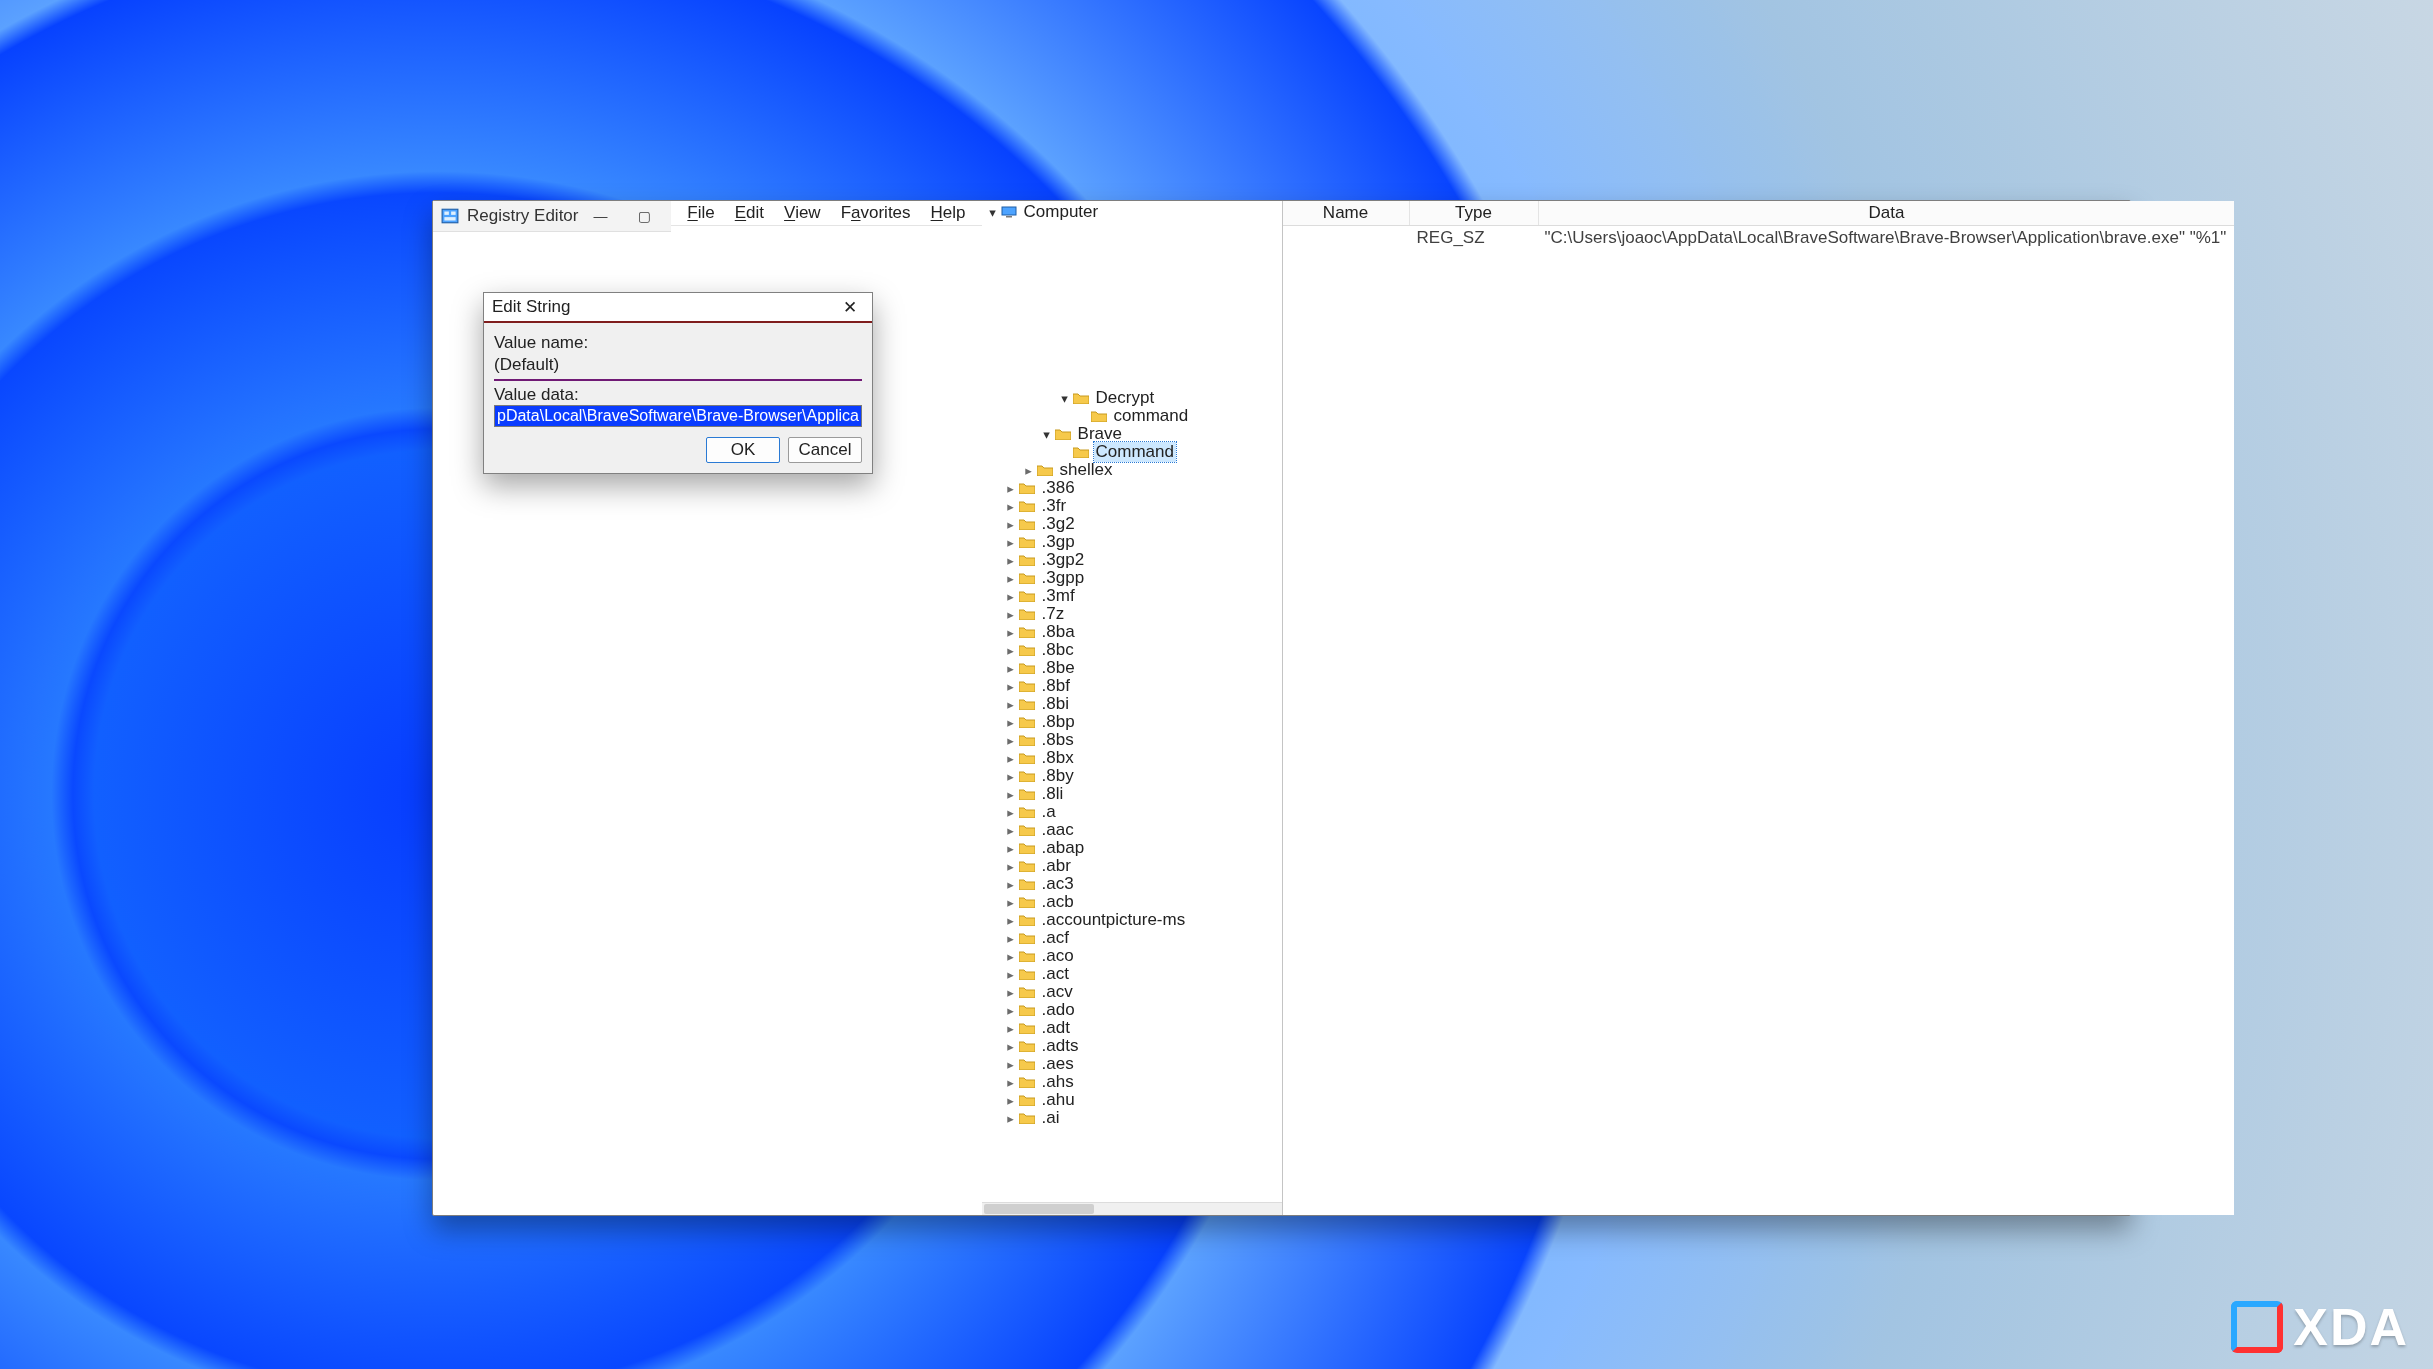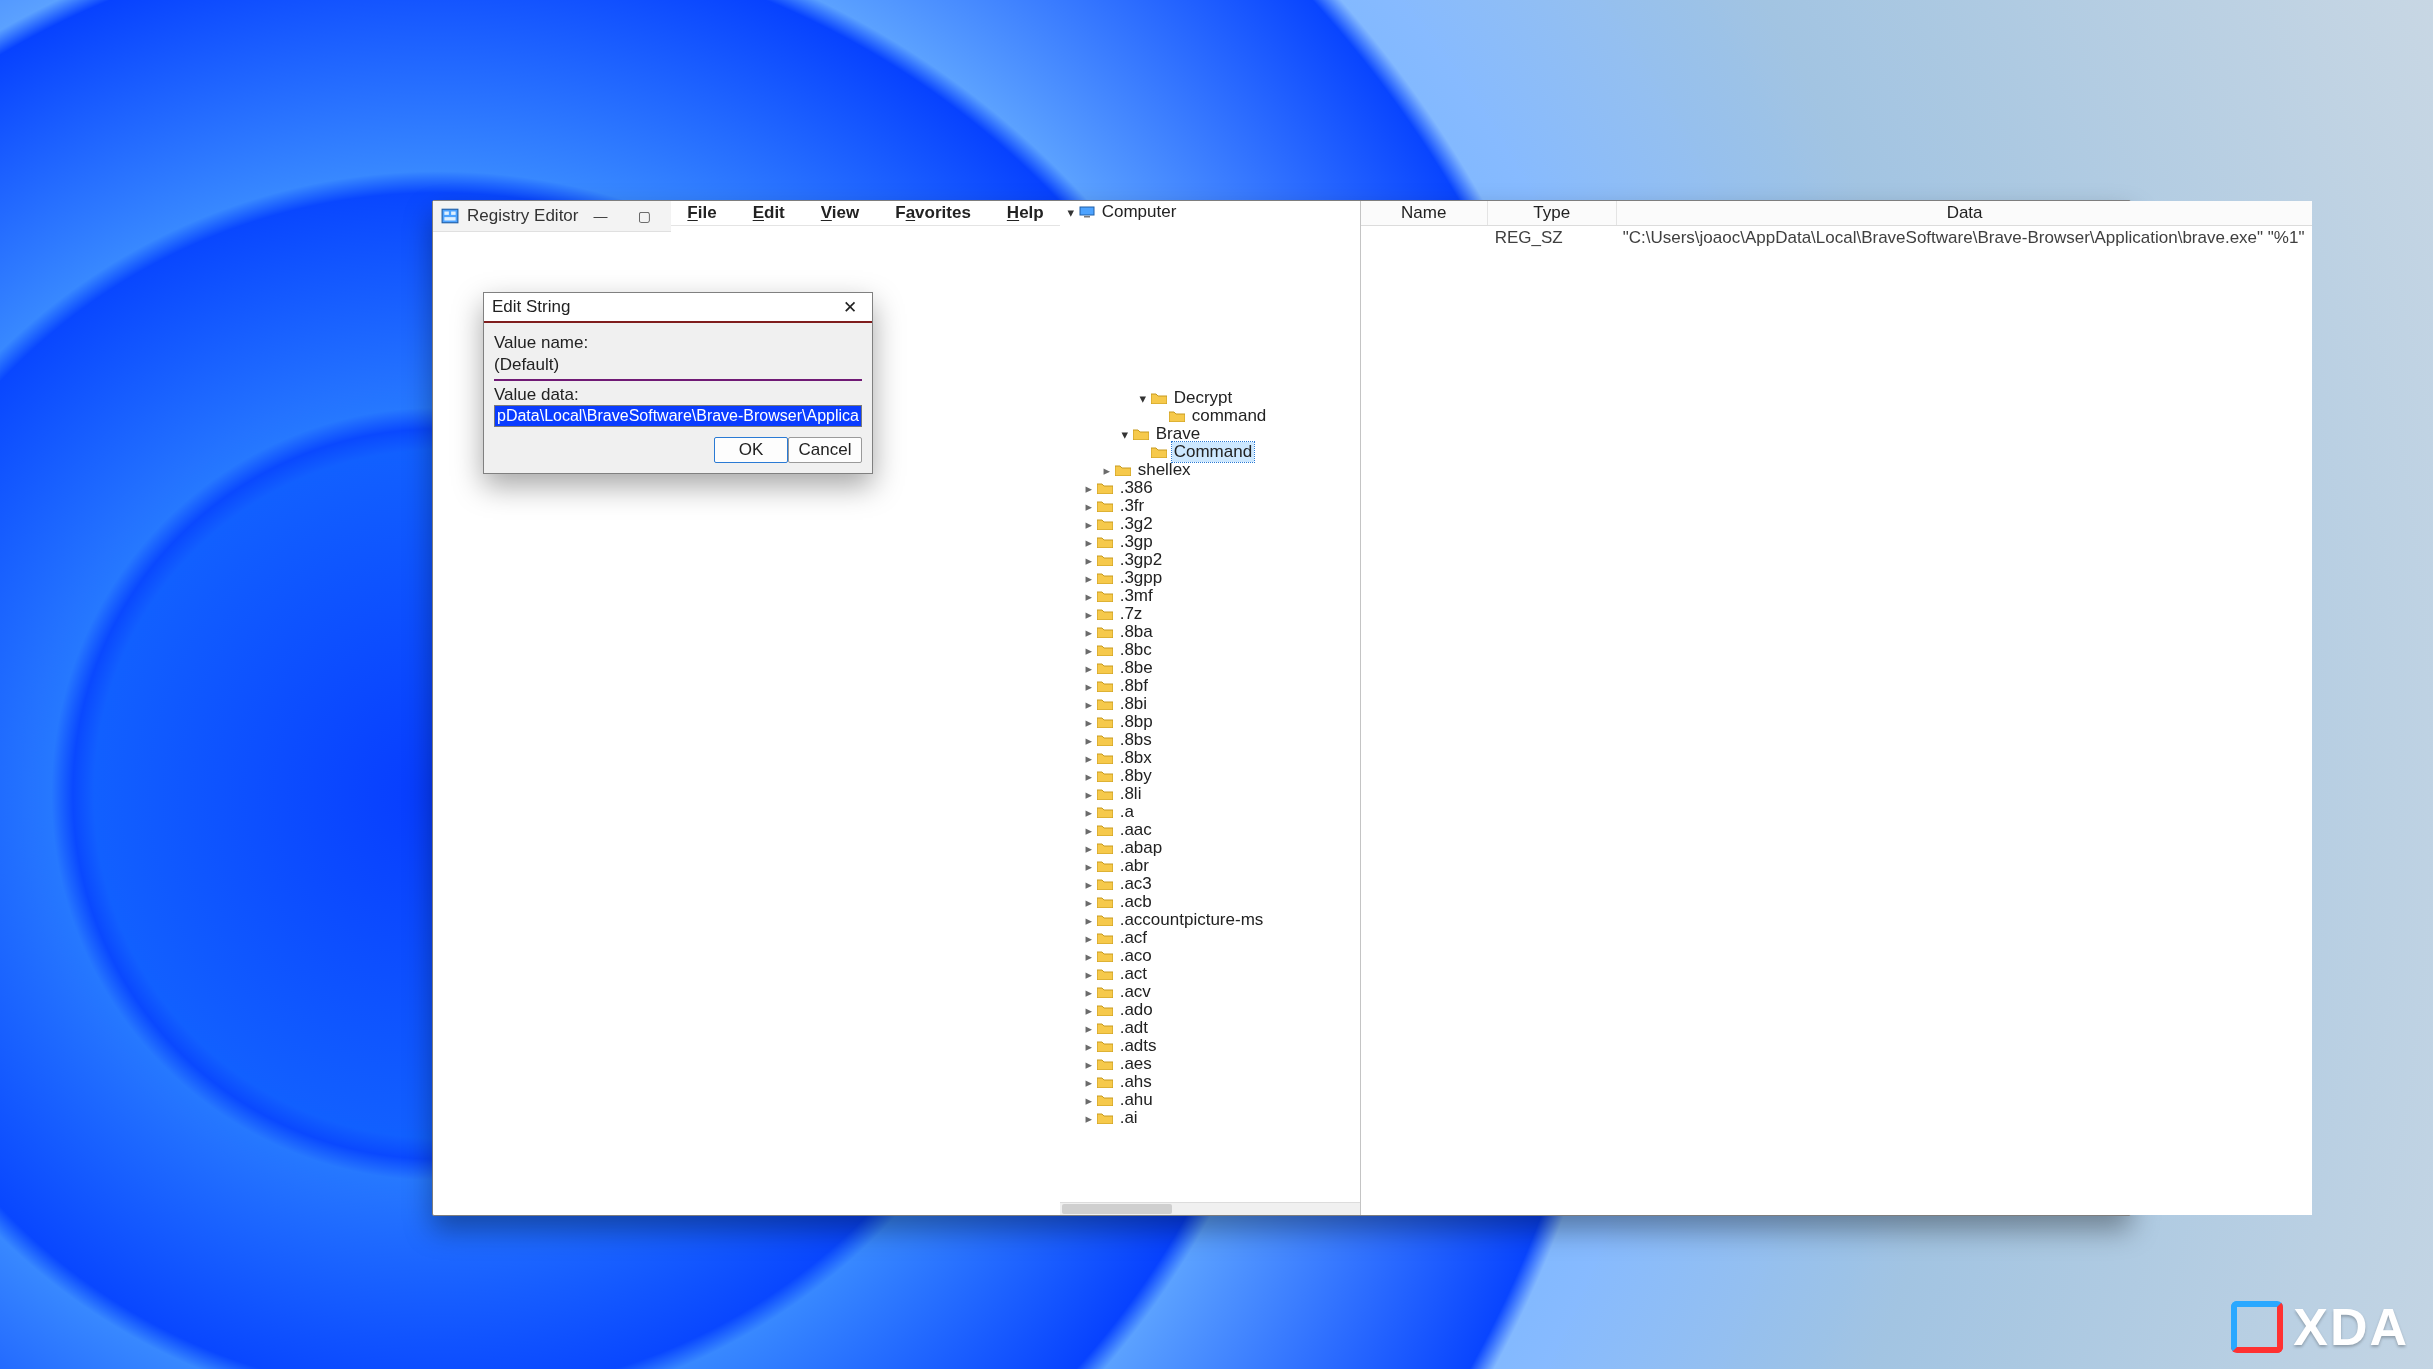--- a/index.html
+++ b/index.html
@@ -8,21 +8,21 @@
     radial-gradient(circle at 18% 58%, #0a3cff 0%, #1560ff 16%, #0d49ff 17%, #2a78ff 18%, #0c47ff 28%, #3b88ff 29%, #0a42ff 40%, #5ea1ff 41%, #0c45ff 55%, #85b9ff 56%, #a3c4e0 72%, #c9d7e3 100%);
     filter:saturate(1.05);}
   
   .win{position:absolute;left:432px;top:200px;width:1697px;height:1014px;background:#ffffff;border:1px solid #7e7e7e;border-radius:2px;box-shadow:0 14px 28px rgba(0,0,0,.35);display:flex;flex-direction:row;}
   .titlebar{height:30px;display:flex;align-items:center;padding:0 8px;font-size:17px;color:#333;background:#f3f3f3;border-bottom:1px solid #e0e0e0;}
   .titlebar .appicon{width:20px;height:20px;margin-right:8px;display:inline-flex;align-items:center;justify-content:center;}
   .title-text{flex:0 0 auto;}
   .title-spacer{flex:1;}
   .winbtns{display:flex;gap:0;}
   .winbtn{width:44px;height:28px;display:flex;align-items:center;justify-content:center;color:#444;font-size:14px;}
-  .menubar{height:24px;display:flex;align-items:center;gap:16px;padding:0 6px;font-size:17px;color:#222;background:#ffffff;border-bottom:1px solid #e4e4e4;font-weight:bold;}
+  .menubar{height:24px;display:flex;align-items:center;gap:0;padding:0 6px;font-size:17px;color:#222;background:#ffffff;border-bottom:1px solid #e4e4e4;}
   .menuitem{padding:0 10px;line-height:24px;}
   .menuitem .ul{text-decoration:underline;text-underline-offset:2px;}
   .addrbar{height:22px;border-bottom:1px solid #dcdcdc;font-size:17px;color:#222;display:flex;align-items:center;padding:0 6px;background:#fbfbfb;}
   .body{flex:1;display:flex;min-height:0;}
   .tree{width:300px;border-right:1px solid #c4c4c4;overflow:auto;background:#fff;font-size:17px;color:#222;position:relative;}
   .tree-inner{padding:2px 0 6px 0;}
   .tree .node{display:flex;align-items:center;height:18px;white-space:nowrap;}
   .tree .twisty{width:14px;text-align:center;color:#6b6b6b;font-size:13px;}
   .tree .twisty.open{color:#333;}
   .tree .ico{width:18px;height:14px;display:inline-flex;align-items:center;justify-content:center;margin-right:4px;}
@@ -47,21 +47,21 @@
   
   .dlg{position:absolute;left:483px;top:292px;width:388px;background:#f0f0f0;border:1px solid #808080;box-shadow:0 12px 28px rgba(0,0,0,.35);font-size:17px;color:#222;}
   .dlg-title{height:28px;display:flex;align-items:center;padding:0 8px;background:#ffffff;border-bottom:2px solid #7f1d1d;}
   .dlg-title .t{flex:1;}
   .dlg-close{width:28px;height:24px;display:flex;align-items:center;justify-content:center;}
   .dlg-body{padding:6px 10px 10px 10px;background:#f0f0f0;}
   .dlg-label{font-size:17px;margin-top:4px;}
   .dlg-ro{border-bottom:2px solid #701a75;padding:2px 0 4px 0;margin-bottom:4px;}
   .dlg-input{width:100%;box-sizing:border-box;height:22px;border:1px solid #7a7a7a;font-size:16px;padding:0 2px;background:#0a3cff;color:#fff;}
   .dlg-input::selection{background:#0a3cff;color:#fff;}
-  .dlg-actions{display:flex;justify-content:flex-end;margin-top:10px;}
+  .dlg-actions{display:flex;justify-content:flex-end;gap:8px;margin-top:10px;}
   .dlg-btn{min-width:72px;height:24px;border:1px solid #9a9a9a;background:#fdfdfd;font-size:17px;display:flex;align-items:center;justify-content:center;border-radius:2px;}
   .dlg-btn.primary{border-color:#2a7ad4;}
 
   
   .wm{position:absolute;right:24px;bottom:12px;font-weight:700;font-size:52px;letter-spacing:2px;color:#ffffff;display:flex;align-items:center;gap:10px;text-shadow:0 2px 3px rgba(0,0,0,.25);}
   .wm .sq{width:40px;height:40px;border:6px solid #ff3131;border-top-color:#2aa8ff;border-left-color:#2aa8ff;border-radius:6px;position:relative;}
   .wm .sq:before{content:"";position:absolute;inset:4px;border:4px solid transparent;}
 
 </style>
 </head>

